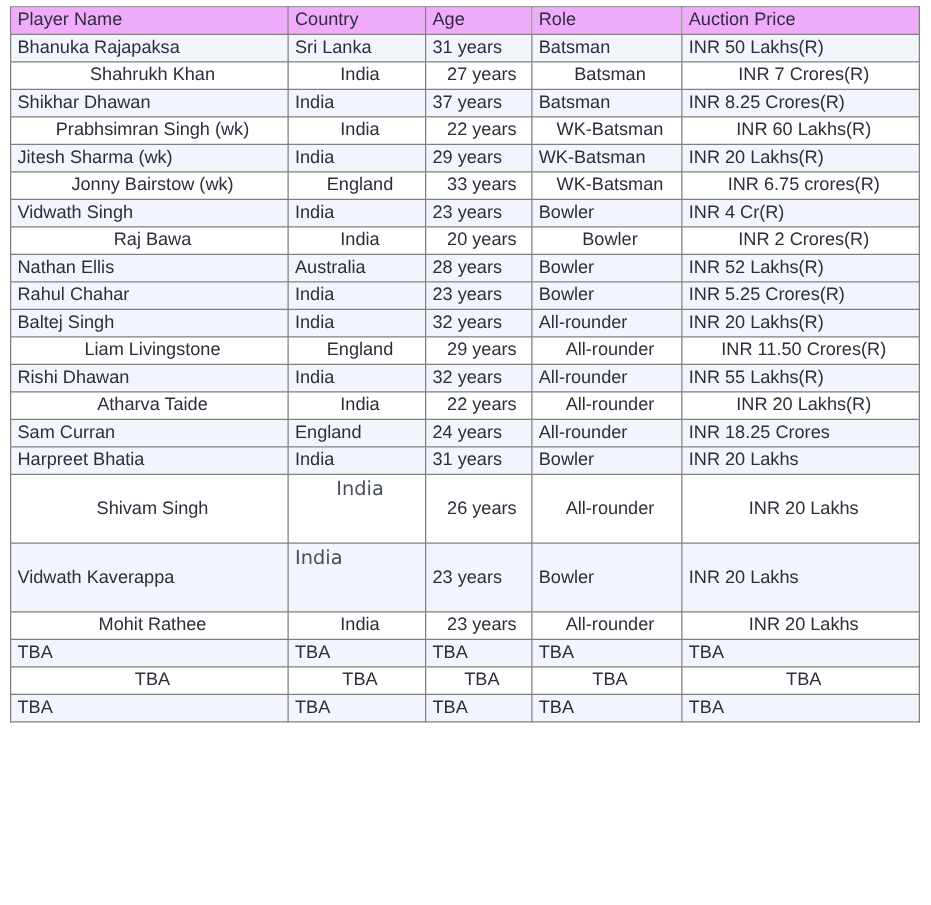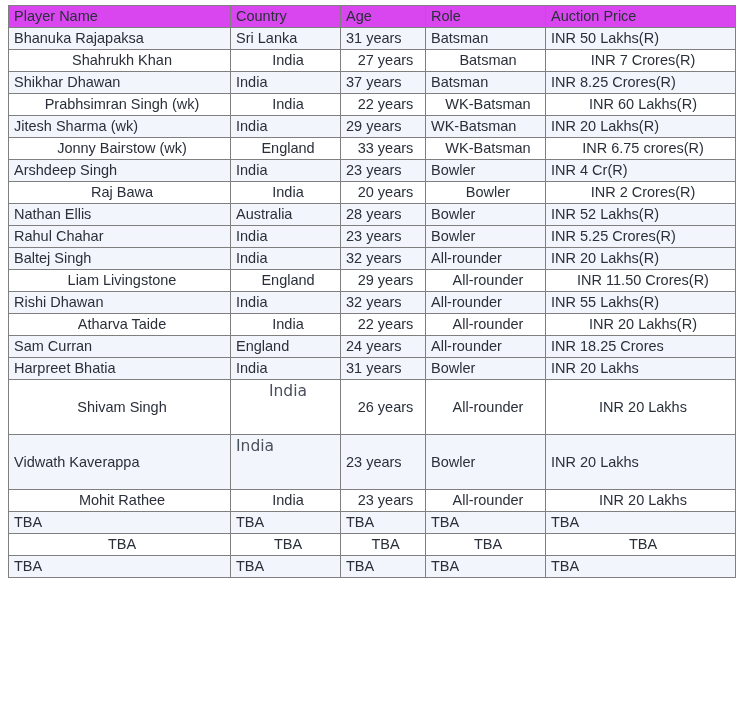--- a/index.html
+++ b/index.html
@@ -43,21 +43,21 @@
     text-align: left;
     vertical-align: middle;
     white-space: nowrap;
     overflow: hidden;
     color: #2a2f3a;
     height: 21px;
     box-sizing: border-box;
   }
 
   table.squad-table thead th {
-    background: #d946ef;
+    background: #f0abfc;
   }
 
   table.squad-table tbody tr.row-alt td {
     background: #f2f6fc;
   }
   table.squad-table tbody tr.row-plain td {
     background: #ffffff;
     text-align: center;
   }
 
@@ -131,21 +131,21 @@
           <td>INR 20 Lakhs(R)</td>
         </tr>
         <tr class="table-row row-plain">
           <td>Jonny Bairstow (wk)</td>
           <td>England</td>
           <td>33 years</td>
           <td>WK-Batsman</td>
           <td>INR 6.75 crores(R)</td>
         </tr>
         <tr class="table-row row-alt">
-          <td>Arshdeep Singh</td>
+          <td>Vidwath Singh</td>
           <td>India</td>
           <td>23 years</td>
           <td>Bowler</td>
           <td>INR 4 Cr(R)</td>
         </tr>
         <tr class="table-row row-plain">
           <td>Raj Bawa</td>
           <td>India</td>
           <td>20 years</td>
           <td>Bowler</td>

